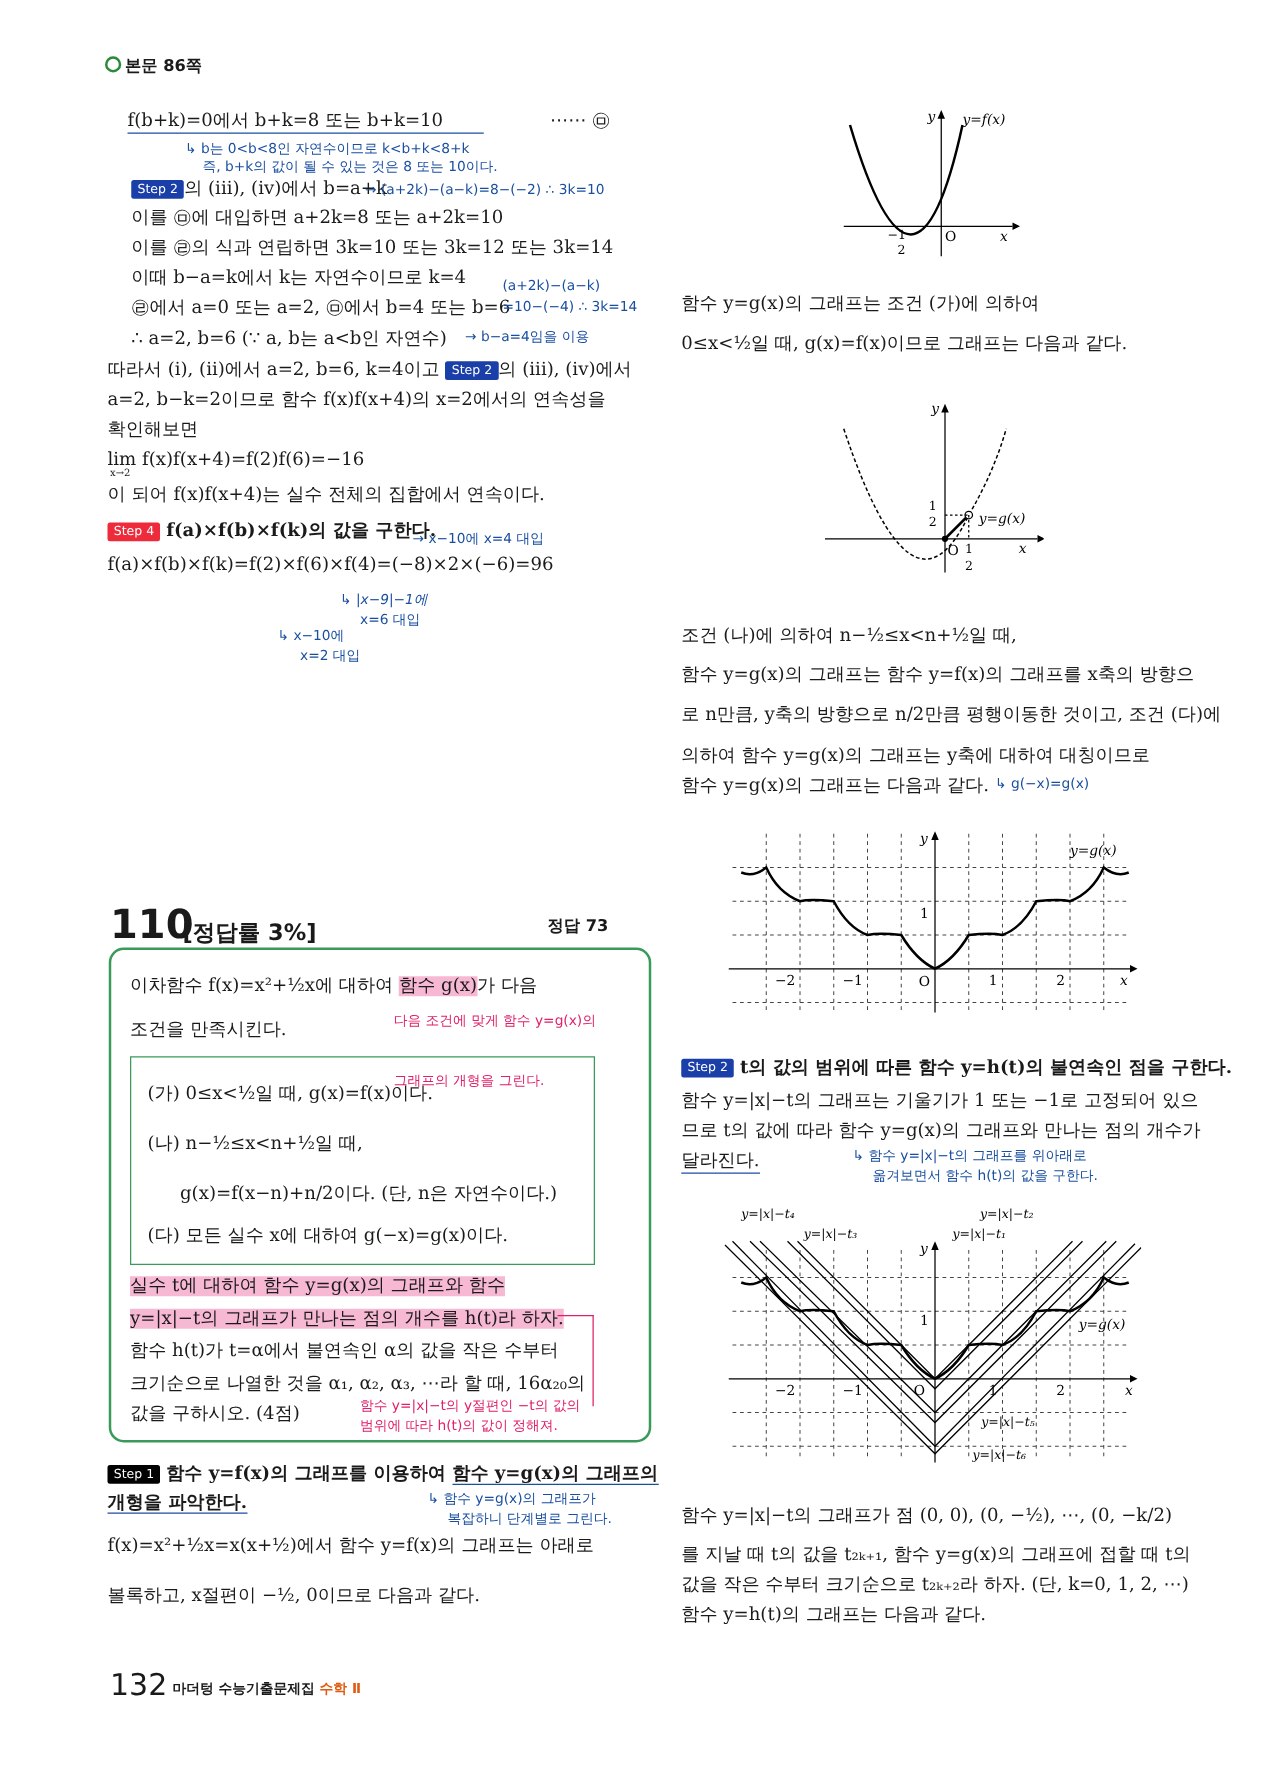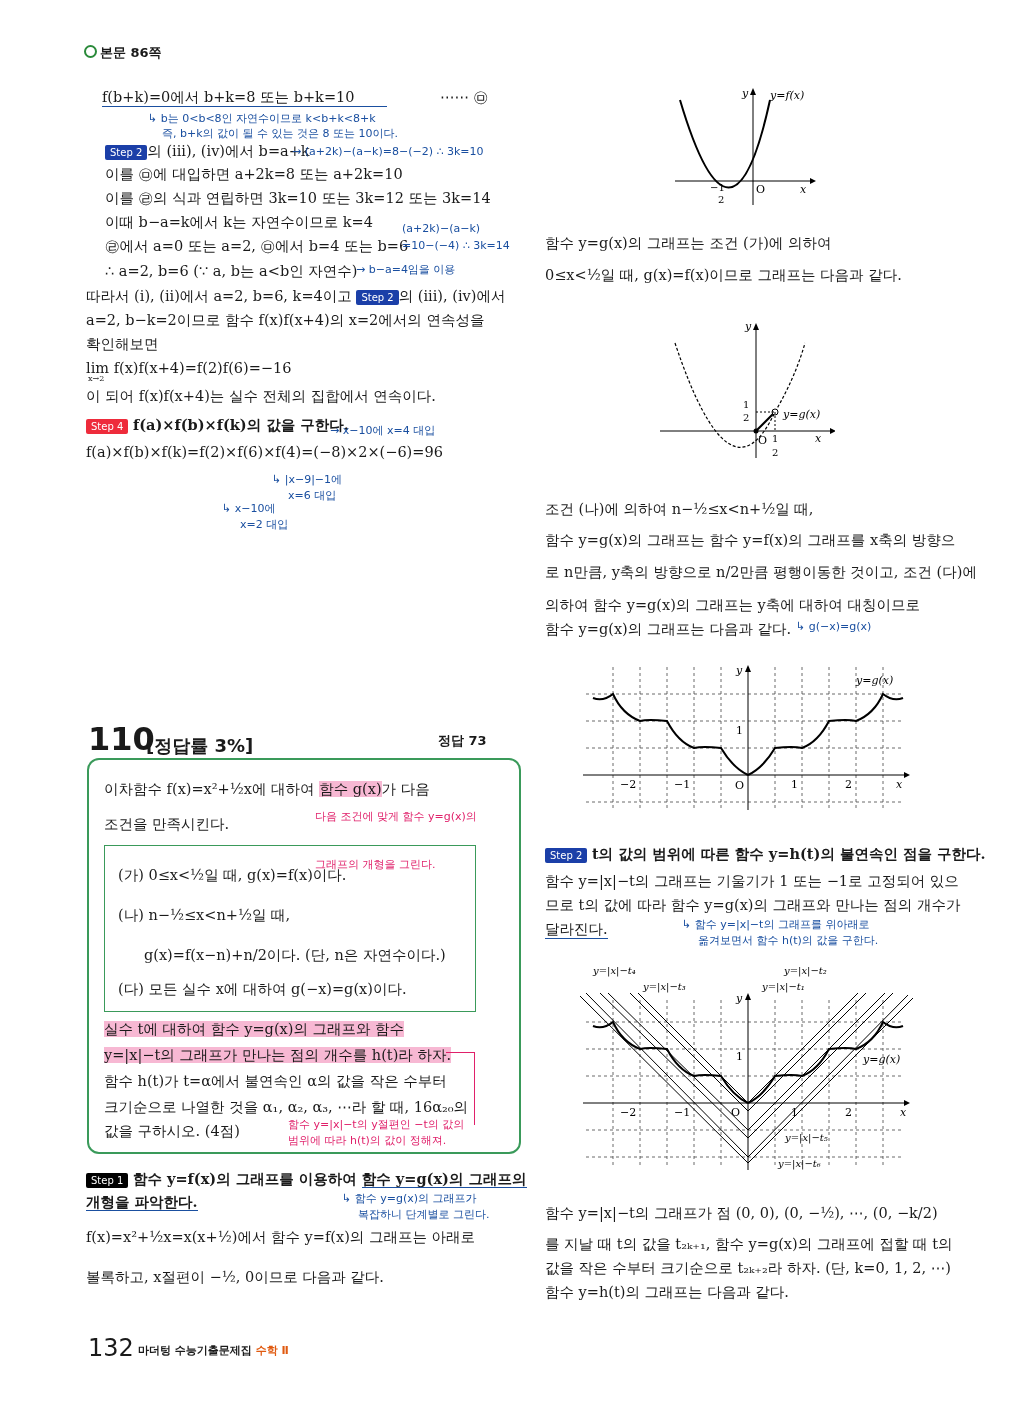--- a/index.html
+++ b/index.html
@@ -33,31 +33,31 @@
 
 <div class="ln" style="left:105px;top:142px;"><span class="badge b-blue">Step 2</span><span>의 (iii), (iv)에서 b=a+k</span></div>
 <div class="anno" style="left:292px;top:145px;">→ <span>(a+2k)−(a−k)=8−(−2)  ∴ 3k=10</span></div>
 <div class="ln" style="left:105px;top:165px;">이를 ㉤에 대입하면 a+2k=8 또는 a+2k=10</div>
 <div class="ln" style="left:105px;top:189px;">이를 ㉣의 식과 연립하면 3k=10 또는 3k=12 또는 3k=14</div>
 <div class="ln" style="left:105px;top:213px;">이때 b−a=k에서 k는 자연수이므로 k=4</div>
 <div class="anno" style="left:402px;top:222px;">(a+2k)−(a−k)</div>
 <div class="ln" style="left:105px;top:237px;">㉣에서 a=0 또는 a=2, ㉤에서 b=4 또는 b=6</div>
 <div class="anno" style="left:402px;top:239px;">=10−(−4)  ∴ 3k=14</div>
 <div class="ln" style="left:105px;top:262px;">∴ a=2, b=6 (∵ a, b는 a&lt;b인 자연수)</div>
-<div class="anno" style="left:356px;top:263px;">→ <span>b−a=4임을 이용</span></div>
+<div class="anno" style="left:372px;top:263px;">→ <span>b−a=4임을 이용</span></div>
 <div class="ln" style="left:86px;top:287px;"><span>따라서 (i), (ii)에서 a=2, b=6, k=4이고</span> <span class="badge b-blue">Step 2</span><span>의 (iii), (iv)에서</span></div>
 <div class="ln" style="left:86px;top:311px;">a=2, b−k=2이므로 함수 f(x)f(x+4)의 x=2에서의 연속성을</div>
 <div class="ln" style="left:86px;top:335px;">확인해보면</div>
 <div class="ln" style="left:86px;top:359px;">lim f(x)f(x+4)=f(2)f(6)=−16</div>
 <div class="abs" style="left:88px;top:374px;font-size:8px;">x→2</div>
 <div class="ln" style="left:86px;top:387px;">이 되어 f(x)f(x+4)는 실수 전체의 집합에서 연속이다.</div>
 <div class="ln" style="left:86px;top:416px;"><span class="badge b-red">Step 4</span> <b>f(a)×f(b)×f(k)의 값을 구한다.</b></div>
 <div class="anno" style="left:330px;top:424px;">→ <span>x−10에 x=4 대입</span></div>
 <div class="ln" style="left:86px;top:443px;">f(a)×f(b)×f(k)=f(2)×f(6)×f(4)=(−8)×2×(−6)=96</div>
-<div class="anno" style="left:272px;top:473px;">↳ <span>|x−9|−1에</span></div>
+<div class="anno" style="left:272px;top:473px;font-style:italic;">↳ <span>|x−9|−1에</span></div>
 <div class="anno" style="left:288px;top:489px;">x=6 대입</div>
 <div class="anno" style="left:222px;top:502px;">↳ <span>x−10에</span></div>
 <div class="anno" style="left:240px;top:518px;">x=2 대입</div>
 
 <div class="abs sans" style="left:88px;top:720px;font-size:32px;font-weight:bold;">110</div>
 <div class="abs sans" style="left:146px;top:734px;font-size:18px;font-weight:bold;">[정답률 3%]</div>
 <div class="abs sans" style="left:438px;top:732px;font-size:13px;font-weight:bold;">정답 73</div>
 
 <div class="probbox"></div>
 <div class="ln" style="left:104px;top:780px;"><span>이차함수 f(x)=x²+½x에 대하여</span> <span class="hl">함수 g(x)</span><span>가 다음</span></div>

